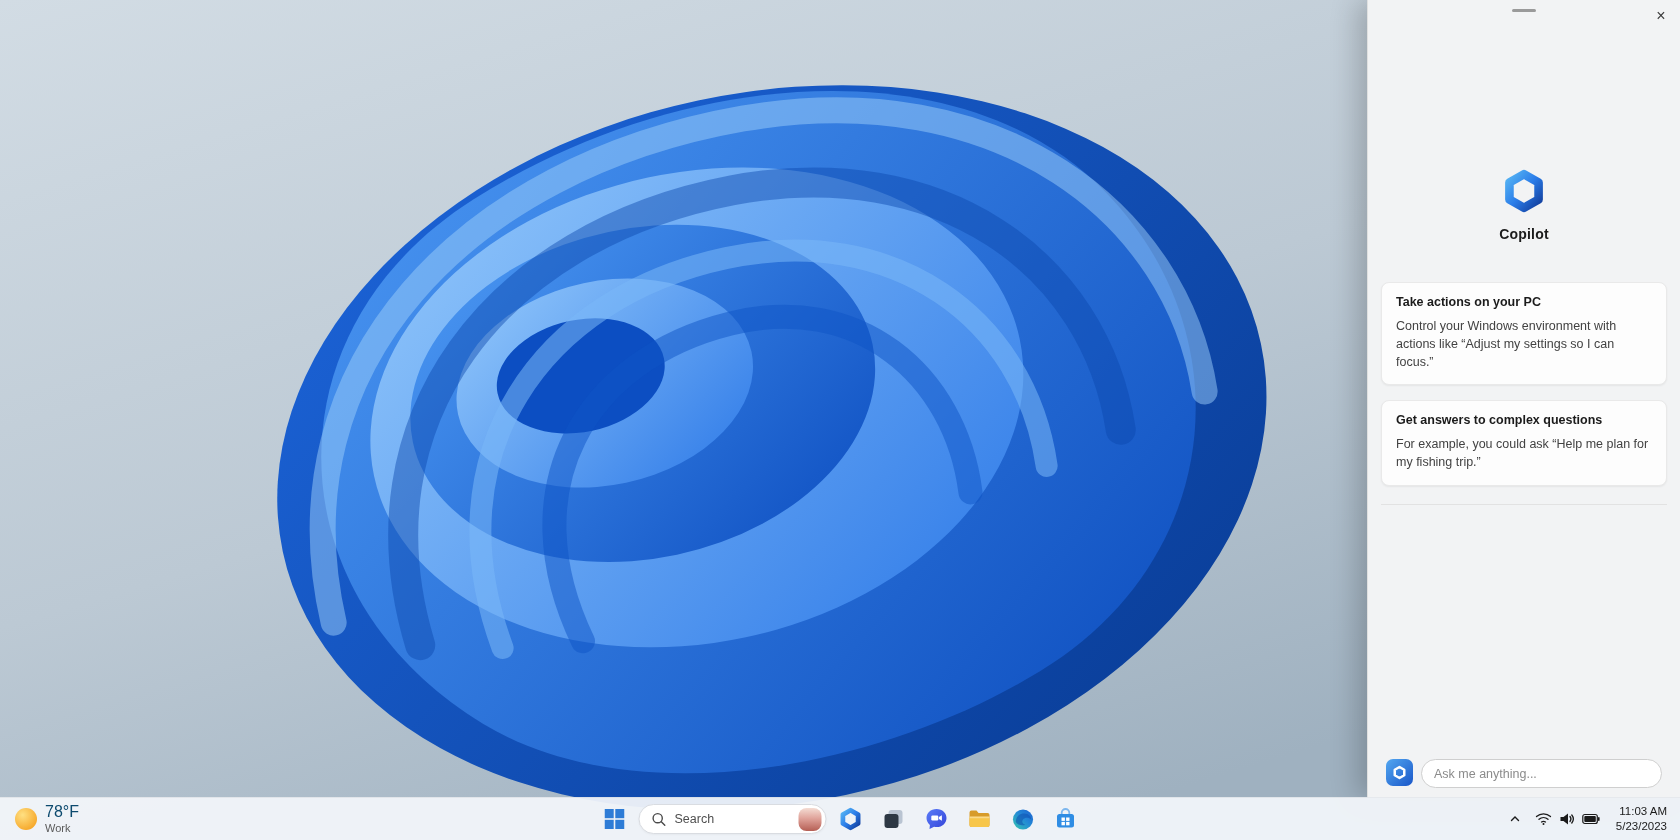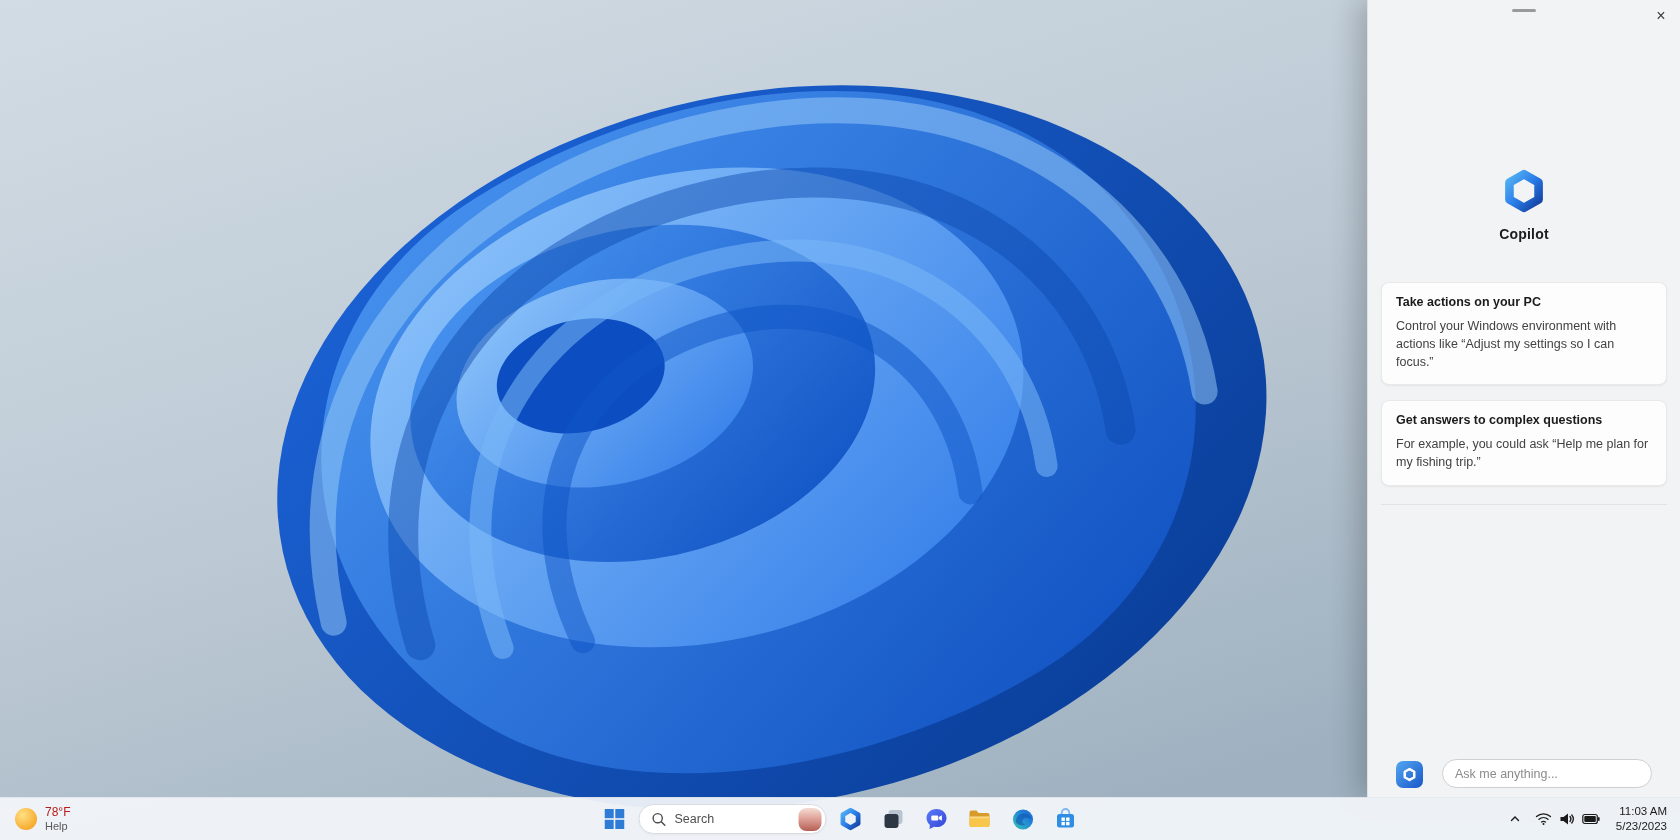--- a/index.html
+++ b/index.html
@@ -25,37 +25,37 @@
   .panel-logo{margin:168px auto 0;width:46px;height:46px;flex:none;}
   .panel-title{margin:12px 0 0;text-align:center;font-size:14px;font-weight:700;color:#1c1c1c;letter-spacing:.2px;}
   .cards{margin:40px 13px 0;display:flex;flex-direction:column;gap:15px;}
   .card{background:#fdfdfd;border:1px solid #e9e9e9;border-radius:8px;
     padding:12px 14px 13px;box-shadow:0 1px 2px rgba(0,0,0,.06);}
   .card-title{font-size:12.5px;font-weight:700;color:#1b1b1b;margin-bottom:9px;}
   .card-body{font-size:12.5px;color:#424242;line-height:1.42;}
   .divider{height:1px;background:#e2e2e2;margin:18px 13px 0;}
   .disclaimer{margin:12px 18px 0;text-align:center;font-size:12px;line-height:1.45;color:#5d5d5d;}
   .disclaimer a{color:#1a66c2;text-decoration:none;cursor:pointer;}
-  .input-row{margin-top:auto;display:flex;align-items:flex-end;gap:19px;padding:0 28px 10px;}
+  .input-row{margin-top:auto;display:flex;align-items:flex-start;gap:8px;padding:0 18px 10px;}
   .copilot-input-btn{width:27px;height:27px;border-radius:7px;flex:none;
     background:linear-gradient(135deg,#53a7f1,#1956c8);
     display:flex;align-items:center;justify-content:center;cursor:pointer;}
   .ask-input{flex:1;height:29px;border:1px solid #cfcfcf;border-radius:15px;background:#fff;
     padding:0 12px;font-size:12.5px;color:#333;outline:none;font-family:inherit;box-sizing:border-box;}
   .ask-input::placeholder{color:#8b8b8b;}
 
   
   .taskbar{position:absolute;left:0;right:0;bottom:0;height:42px;z-index:6;
     background:rgba(242,245,250,.94);border-top:1px solid rgba(0,0,0,.05);}
   .tb-weather{position:absolute;left:6px;top:2px;height:38px;display:flex;align-items:center;gap:8px;
     padding:0 9px;border-radius:6px;cursor:pointer;}
   .sun{width:22px;height:22px;border-radius:50%;
     background:radial-gradient(circle at 35% 32%, #ffe082, #f6a92c 75%);}
   .tb-weather-text{display:flex;flex-direction:column;line-height:1.18;}
-  .tb-temp{font-size:12px;color:#b91c1c;}
+  .tb-temp{font-size:16px;color:#0c4a6e;}
   .tb-cond{font-size:11px;color:#5a5a5a;}
   .tb-center{position:absolute;left:50%;top:0;height:100%;transform:translateX(-50%);
     display:flex;align-items:center;gap:5px;}
   .tb-btn{width:38px;height:38px;display:flex;align-items:center;justify-content:center;
     border-radius:6px;cursor:pointer;flex:none;}
   .search-pill{height:30px;width:188px;background:#fff;border:1px solid #d9dce1;border-radius:16px;
     display:flex;align-items:center;gap:8px;padding:0 4px 0 12px;cursor:pointer;
     box-shadow:0 1px 2px rgba(0,0,0,.04);box-sizing:border-box;justify-content:center;}
   .search-label{font-size:12.5px;color:#4f4f4f;flex:1;}
   .search-thumb{width:23px;height:23px;border-radius:8px;flex:none;
@@ -152,21 +152,21 @@
     <input class="ask-input" type="text" placeholder="Ask me anything..." style="">
   </div>
 </aside>
 
 <footer class="taskbar">
 
   <div class="tb-weather">
     <div class="sun"></div>
     <div class="tb-weather-text">
       <span class="tb-temp">78°F</span>
-      <span class="tb-cond">Help</span>
+      <span class="tb-cond">Work</span>
     </div>
   </div>
 
   <div class="tb-center">
 
     <div class="tb-btn">
       <span style="display:flex;">
         <svg width="20" height="20" viewBox="0 0 20 20">
           <rect x="0" y="0" width="9.2" height="9.2" fill="#2e7cd6"></rect>
           <rect x="10.8" y="0" width="9.2" height="9.2" fill="#2e7cd6"></rect>

